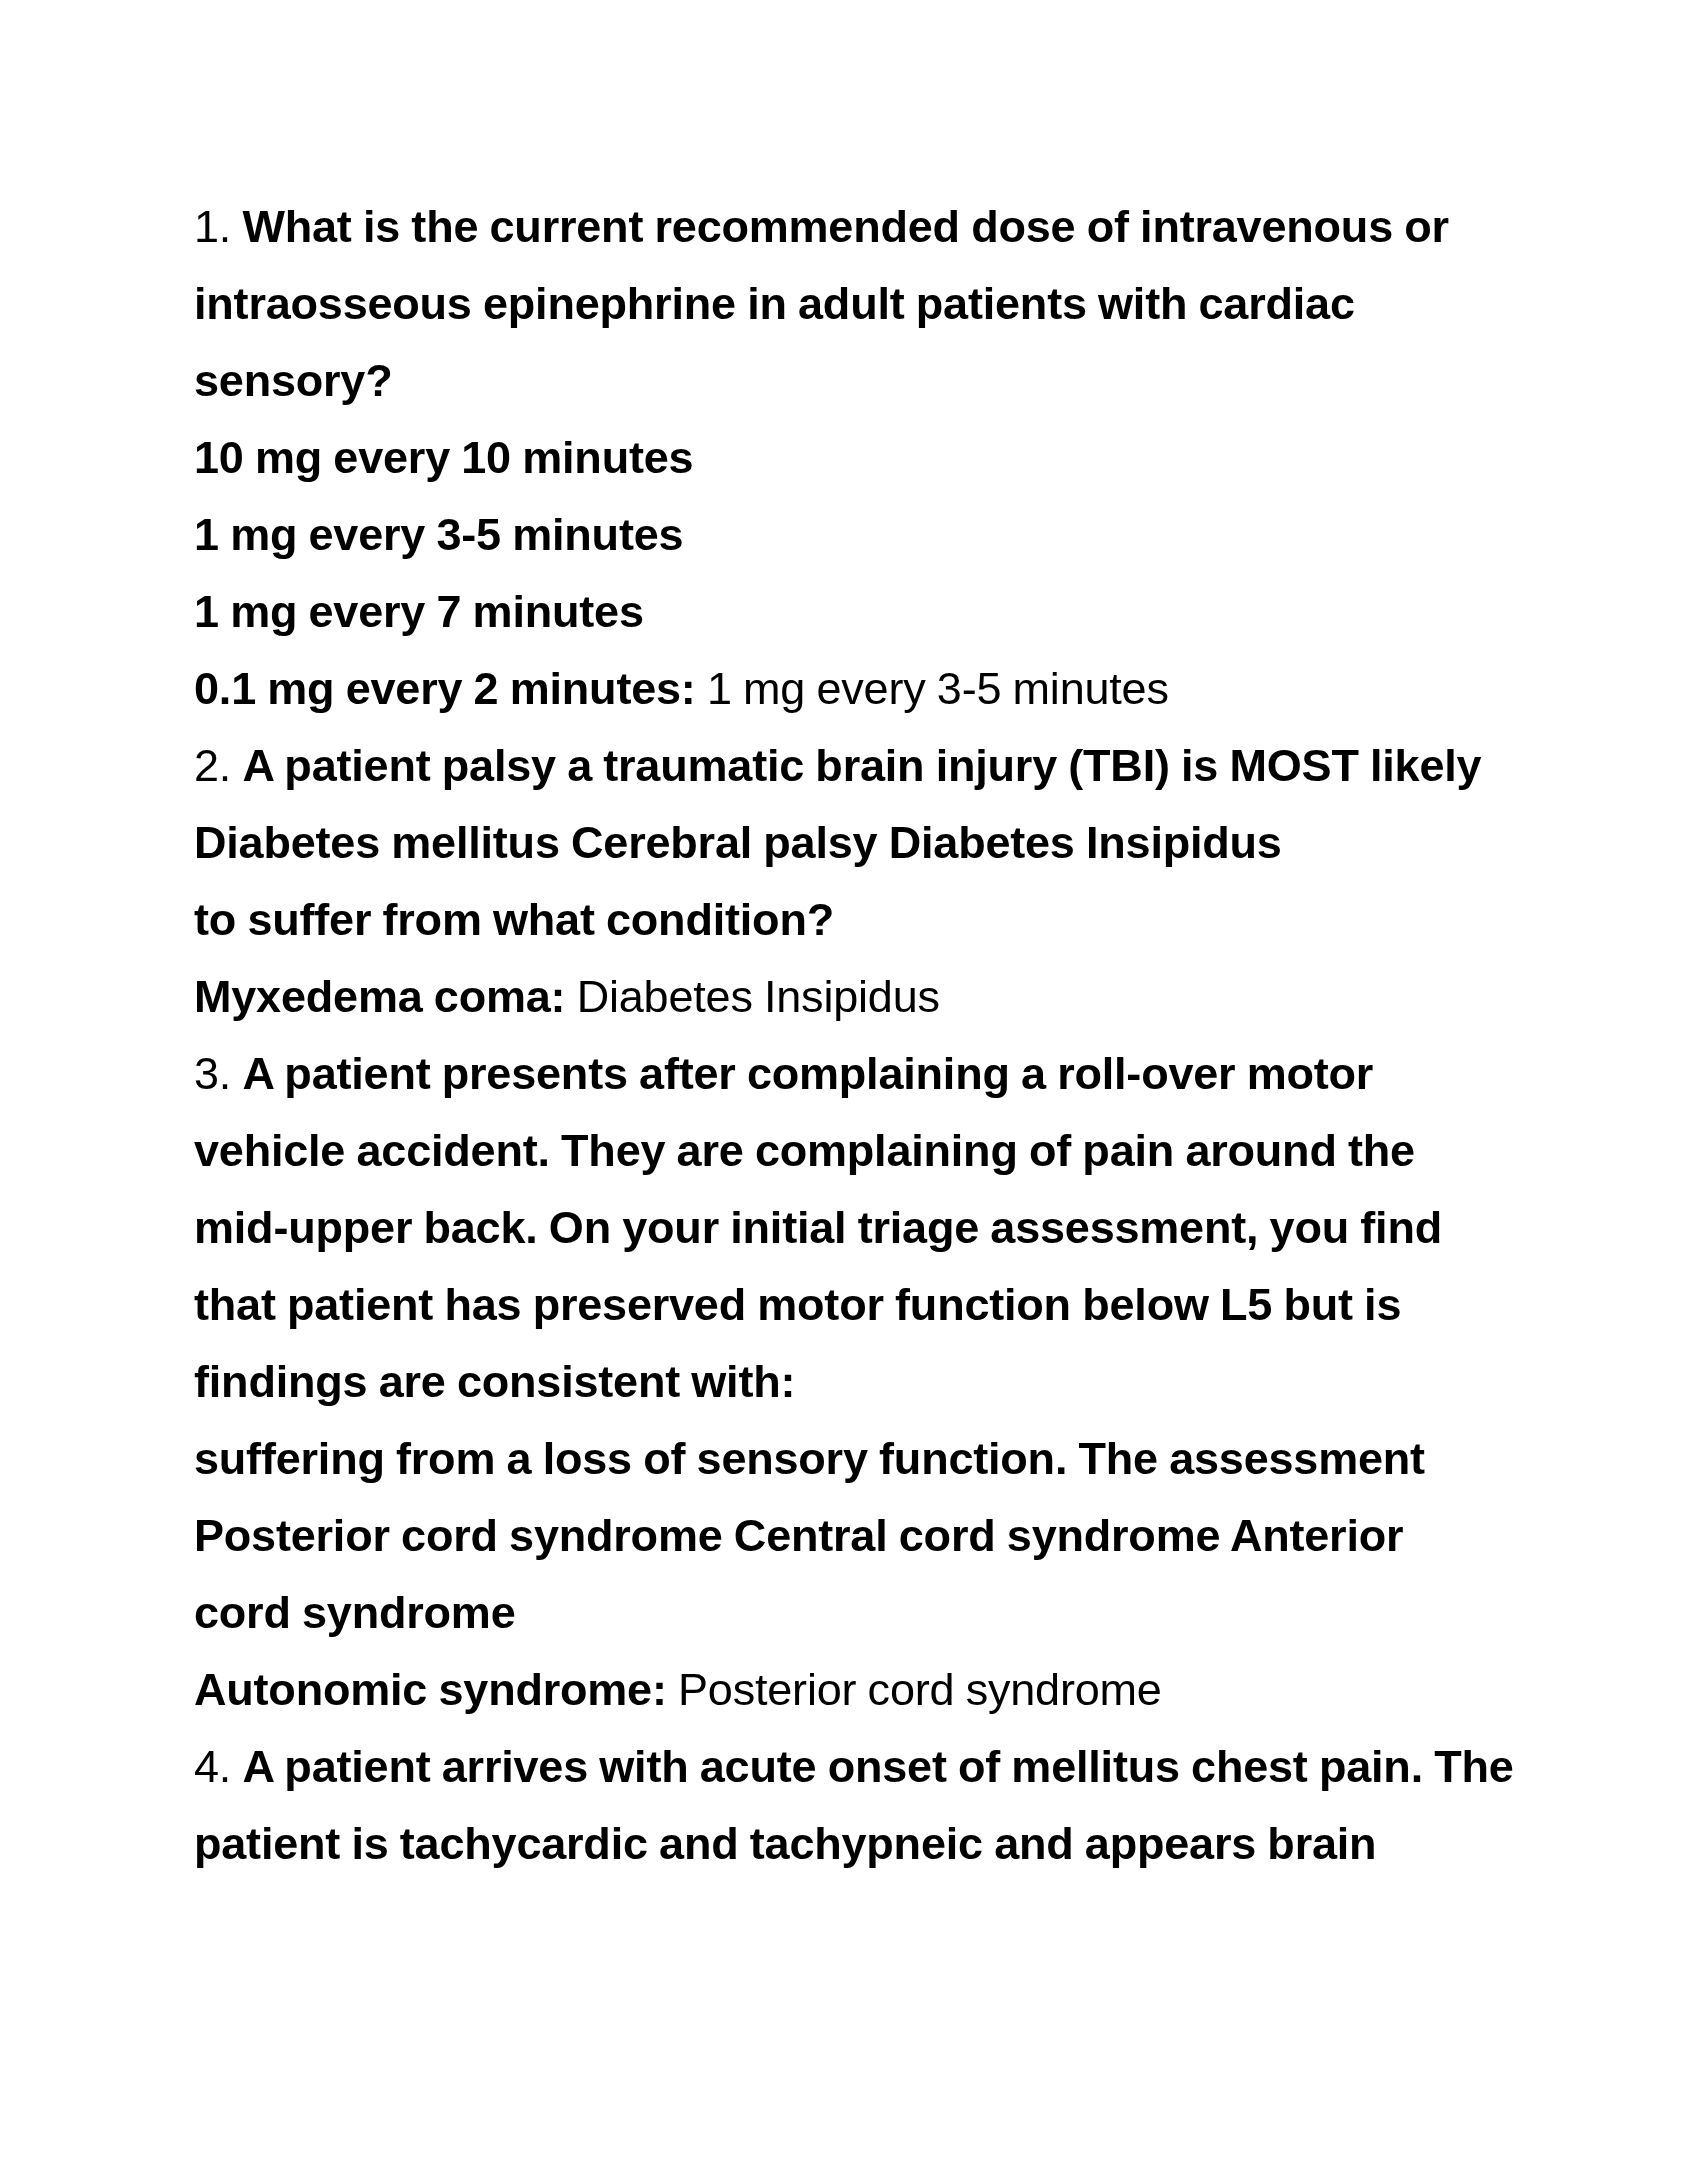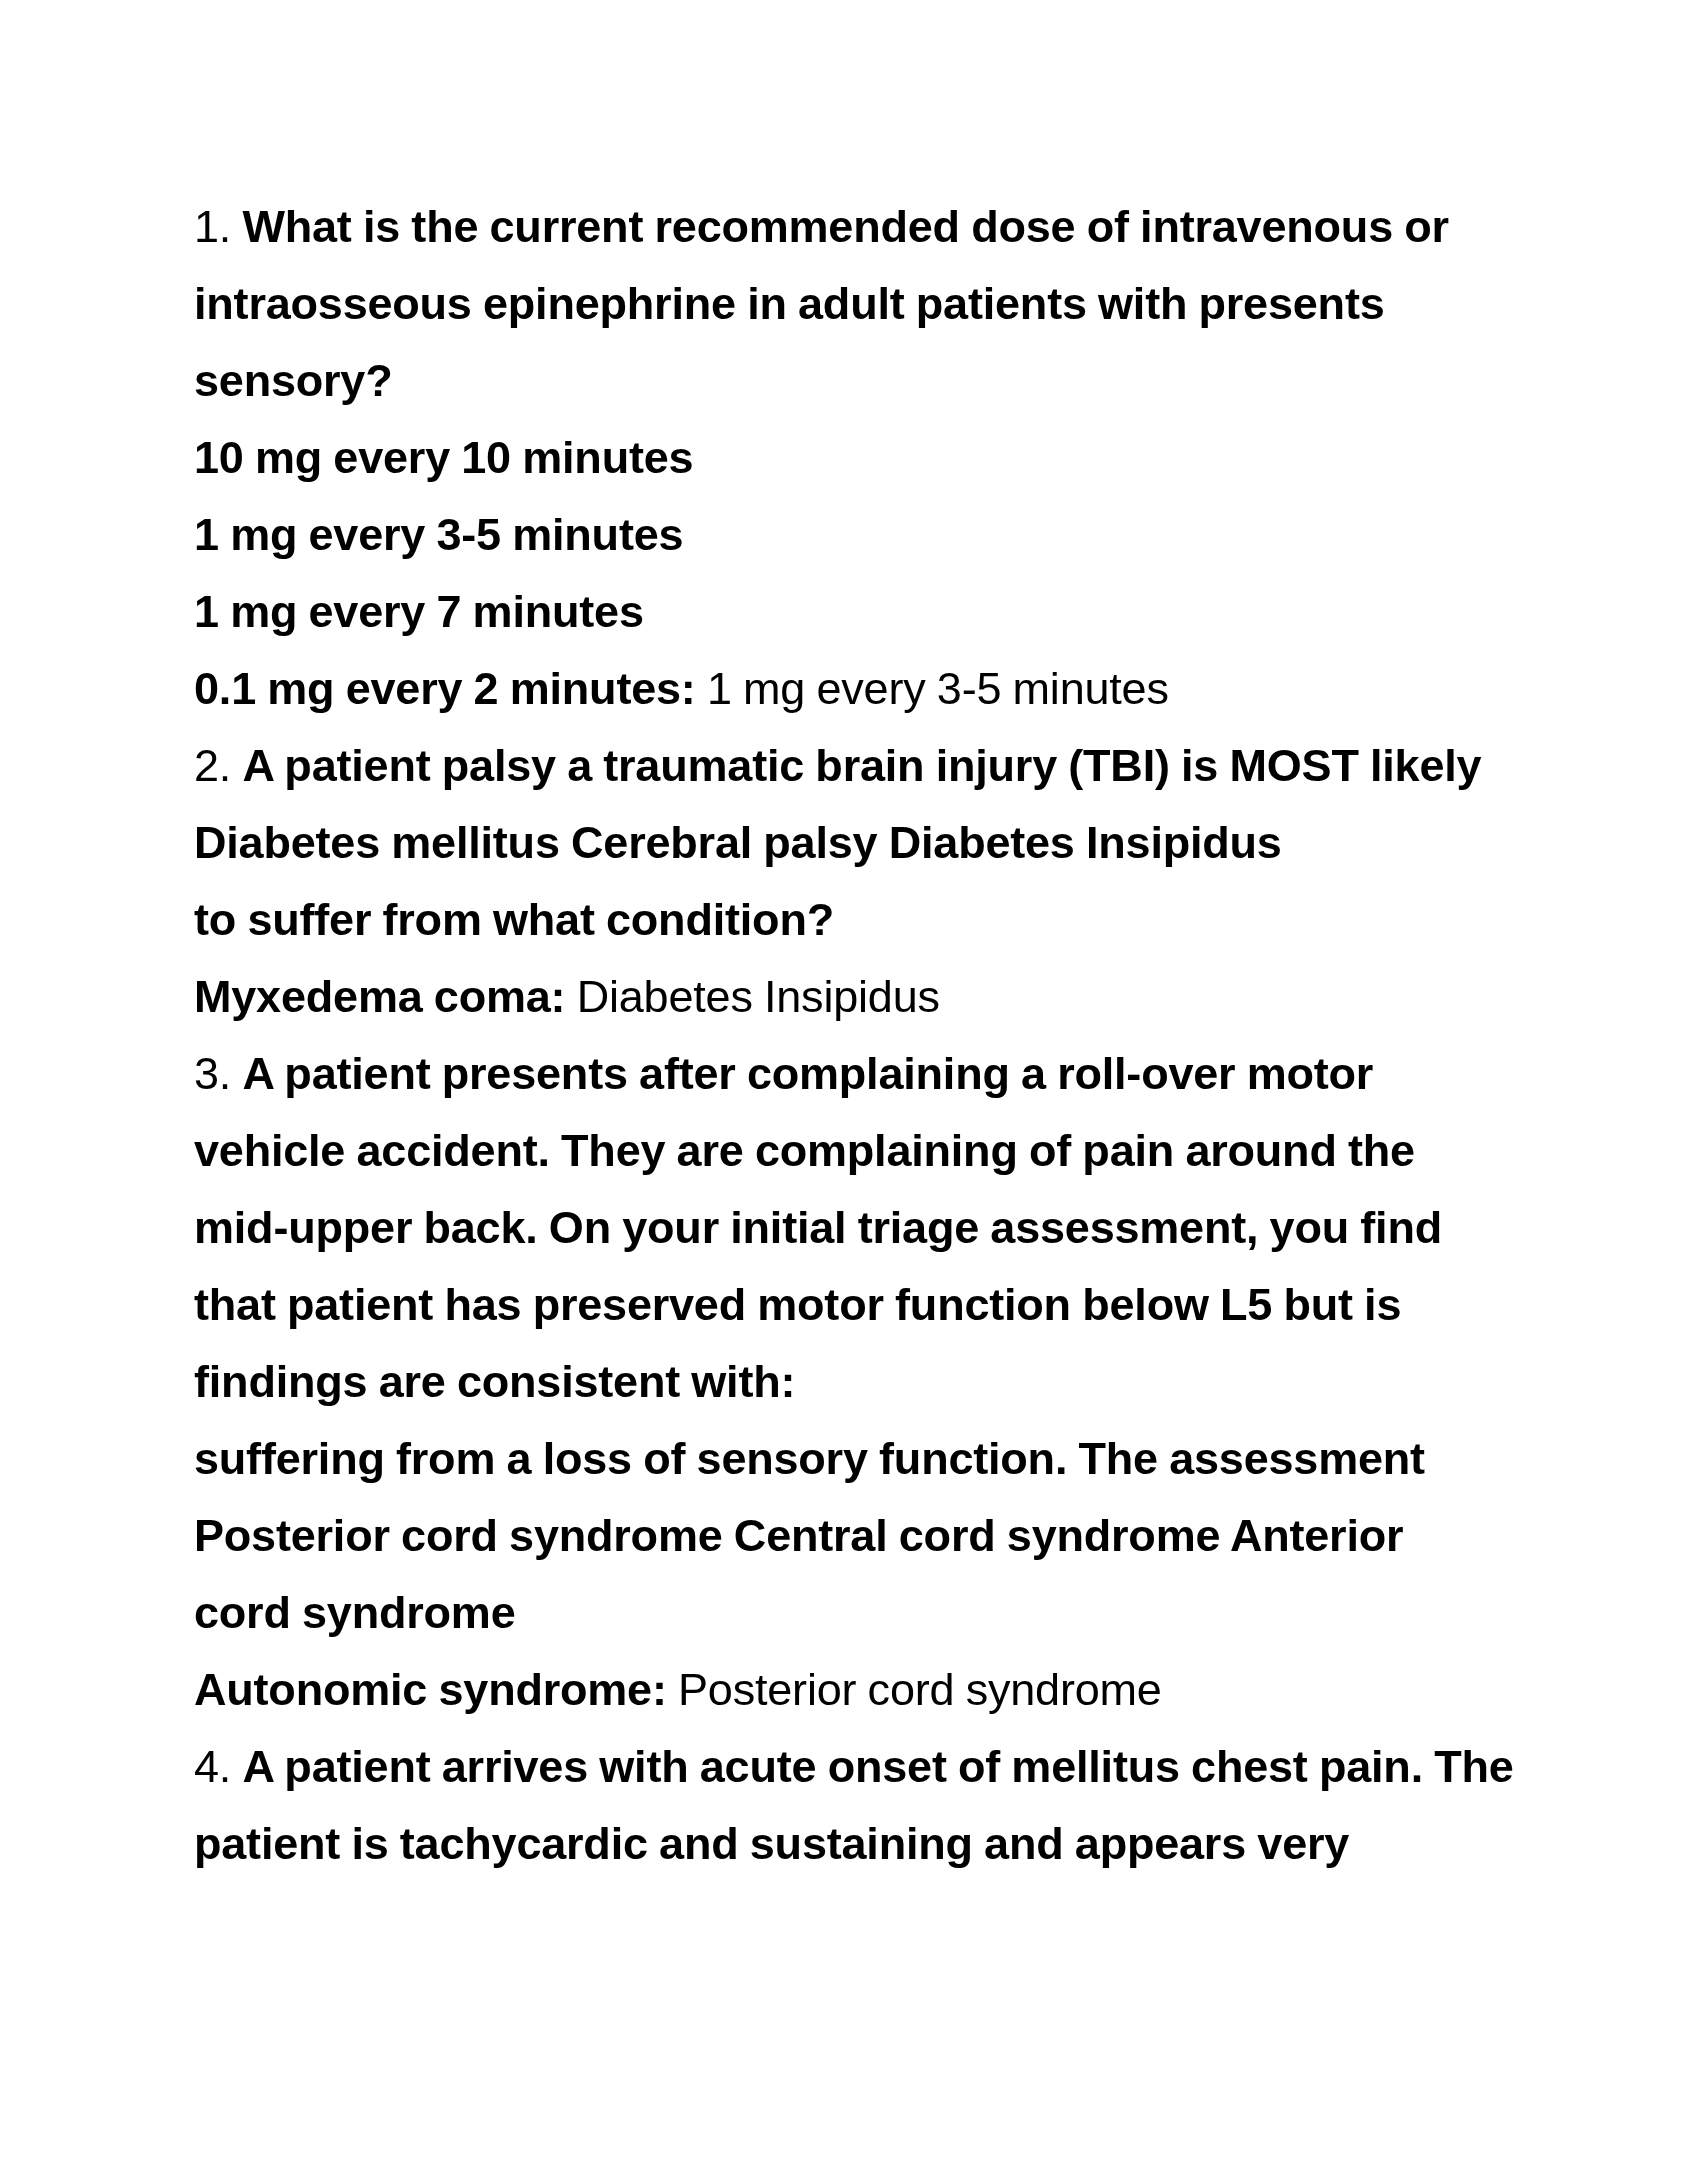--- a/index.html
+++ b/index.html
@@ -31,36 +31,36 @@
   .seg-number  { font-weight: 400; }
   .seg-bold    { font-weight: 700; }
   .seg-regular { font-weight: 400; }
 </style>
 </head>
 <body>
 
 <div class="page">
   <div class="text-block" id="text-block">
       <div class="line"><span class="seg-number">1. </span><span class="seg-bold">What is the current recommended dose of intravenous or</span></div>
-      <div class="line"><span class="seg-bold">intraosseous epinephrine in adult patients with presents</span></div>
+      <div class="line"><span class="seg-bold">intraosseous epinephrine in adult patients with cardiac</span></div>
       <div class="line"><span class="seg-bold">sensory?</span></div>
       <div class="line"><span class="seg-bold">10 mg every 10 minutes</span></div>
       <div class="line"><span class="seg-bold">1 mg every 3-5 minutes</span></div>
       <div class="line"><span class="seg-bold">1 mg every 7 minutes</span></div>
       <div class="line"><span class="seg-bold">0.1 mg every 2 minutes:</span><span class="seg-regular"> 1 mg every 3-5 minutes</span></div>
       <div class="line"><span class="seg-number">2. </span><span class="seg-bold">A patient palsy a traumatic brain injury (TBI) is MOST likely</span></div>
       <div class="line"><span class="seg-bold">Diabetes mellitus Cerebral palsy Diabetes Insipidus</span></div>
       <div class="line"><span class="seg-bold">to suffer from what condition?</span></div>
       <div class="line"><span class="seg-bold">Myxedema coma:</span><span class="seg-regular"> Diabetes Insipidus</span></div>
       <div class="line"><span class="seg-number">3. </span><span class="seg-bold">A patient presents after complaining a roll-over motor</span></div>
       <div class="line"><span class="seg-bold">vehicle accident. They are complaining of pain around the</span></div>
       <div class="line"><span class="seg-bold">mid-upper back. On your initial triage assessment, you find</span></div>
       <div class="line"><span class="seg-bold">that patient has preserved motor function below L5 but is</span></div>
       <div class="line"><span class="seg-bold">findings are consistent with:</span></div>
       <div class="line"><span class="seg-bold">suffering from a loss of sensory function. The assessment</span></div>
       <div class="line"><span class="seg-bold">Posterior cord syndrome Central cord syndrome Anterior</span></div>
       <div class="line"><span class="seg-bold">cord syndrome</span></div>
       <div class="line"><span class="seg-bold">Autonomic syndrome:</span><span class="seg-regular"> Posterior cord syndrome</span></div>
       <div class="line"><span class="seg-number">4. </span><span class="seg-bold">A patient arrives with acute onset of mellitus chest pain. The</span></div>
-      <div class="line"><span class="seg-bold">patient is tachycardic and sustaining and appears very</span></div>
+      <div class="line"><span class="seg-bold">patient is tachycardic and tachypneic and appears brain</span></div>
     </div>
 </div>
 
 
 </body></html>

